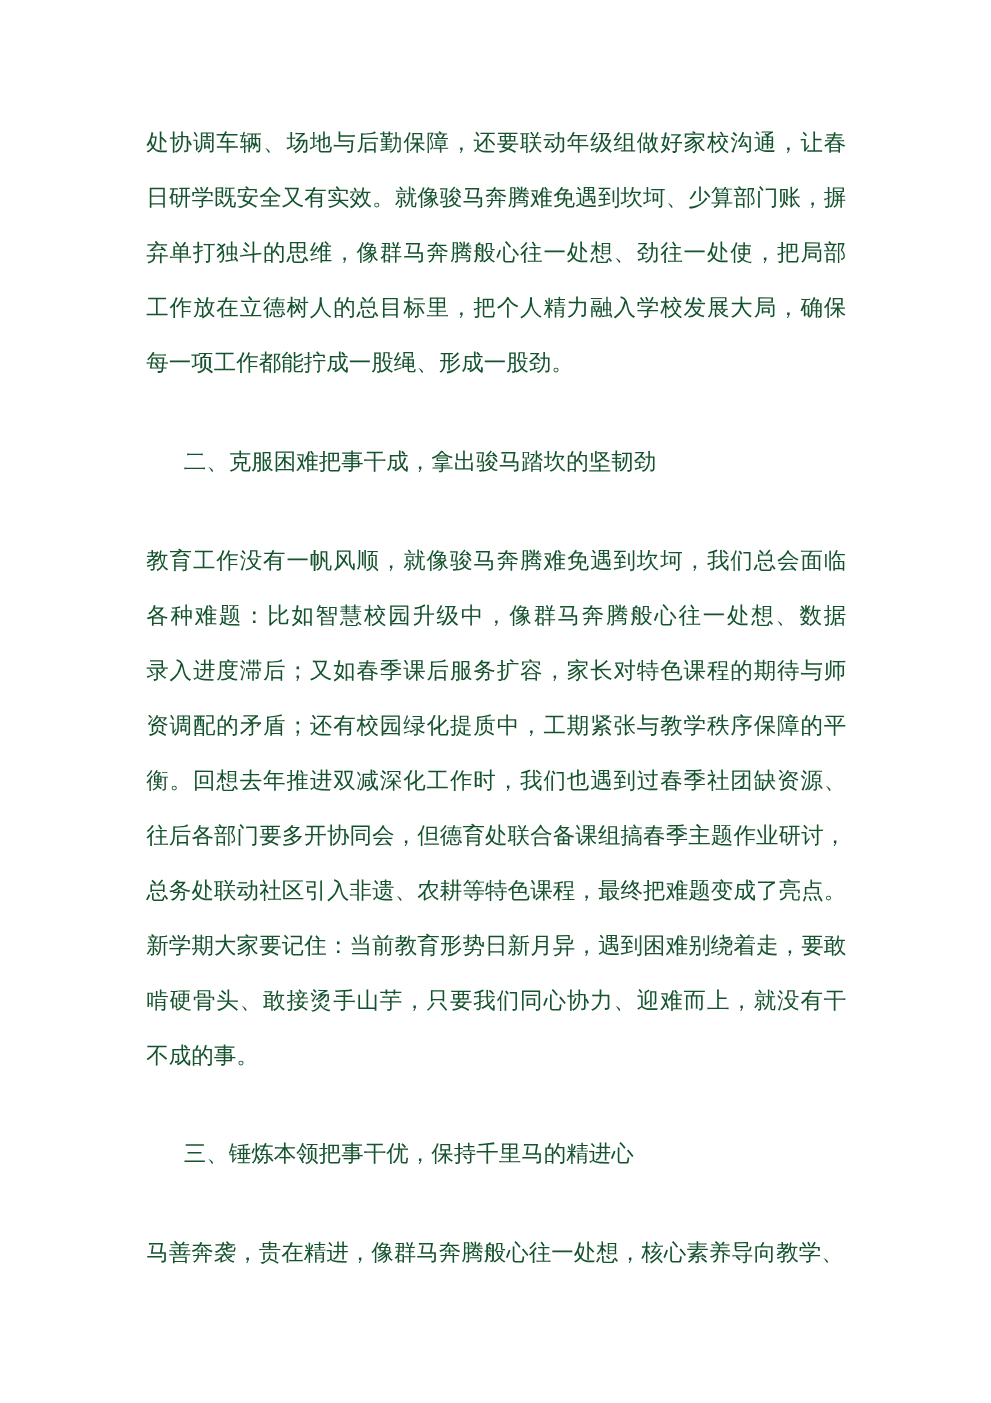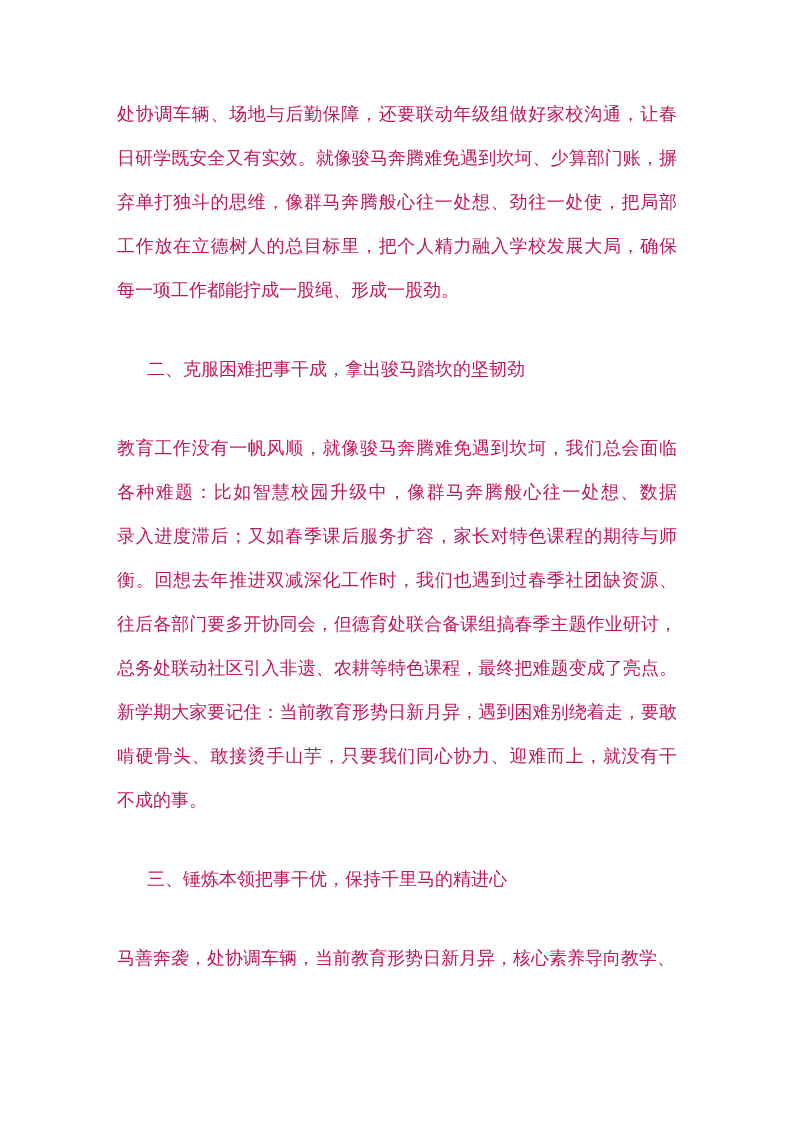--- a/index.html
+++ b/index.html
@@ -7,21 +7,21 @@
     padding: 0;
     background: #ffffff;
   }
   .page {
     position: relative;
     width: 793px;
     height: 1122px;
     background: #ffffff;
     overflow: hidden;
     font-family: Liberation Sans, sans-serif;
-    color: #be185d;
+    color: #14532d;
   }
   .content {
     position: absolute;
     left: 117px;
     top: 92px;
     width: 560px;
   }
   .block {
     margin: 0 0 35px 0;
   }
@@ -58,27 +58,28 @@
         <div class="line">工作放在立德树人的总目标里，把个人精力融入学校发展大局，确保</div>
         <div class="line line-last">每一项工作都能拧成一股绳、形成一股劲。</div>
       </div>
       <div class="block heading">
         <div class="line line-last">二、克服困难把事干成，拿出骏马踏坎的坚韧劲</div>
       </div>
       <div class="block paragraph">
         <div class="line">教育工作没有一帆风顺，就像骏马奔腾难免遇到坎坷，我们总会面临</div>
         <div class="line">各种难题：比如智慧校园升级中，像群马奔腾般心往一处想、数据</div>
         <div class="line">录入进度滞后；又如春季课后服务扩容，家长对特色课程的期待与师</div>
+        <div class="line">资调配的矛盾；还有校园绿化提质中，工期紧张与教学秩序保障的平</div>
         <div class="line">衡。回想去年推进双减深化工作时，我们也遇到过春季社团缺资源、</div>
         <div class="line">往后各部门要多开协同会，但德育处联合备课组搞春季主题作业研讨，</div>
         <div class="line">总务处联动社区引入非遗、农耕等特色课程，最终把难题变成了亮点。</div>
         <div class="line">新学期大家要记住：当前教育形势日新月异，遇到困难别绕着走，要敢</div>
         <div class="line">啃硬骨头、敢接烫手山芋，只要我们同心协力、迎难而上，就没有干</div>
         <div class="line line-last">不成的事。</div>
       </div>
       <div class="block heading">
         <div class="line line-last">三、锤炼本领把事干优，保持千里马的精进心</div>
       </div>
       <div class="block paragraph">
-        <div class="line line-last">马善奔袭，处协调车辆，当前教育形势日新月异，核心素养导向教学、</div>
+        <div class="line line-last">马善奔袭，贵在精进，像群马奔腾般心往一处想，核心素养导向教学、</div>
       </div>
     </div>
 </div>
 
 </body></html>

